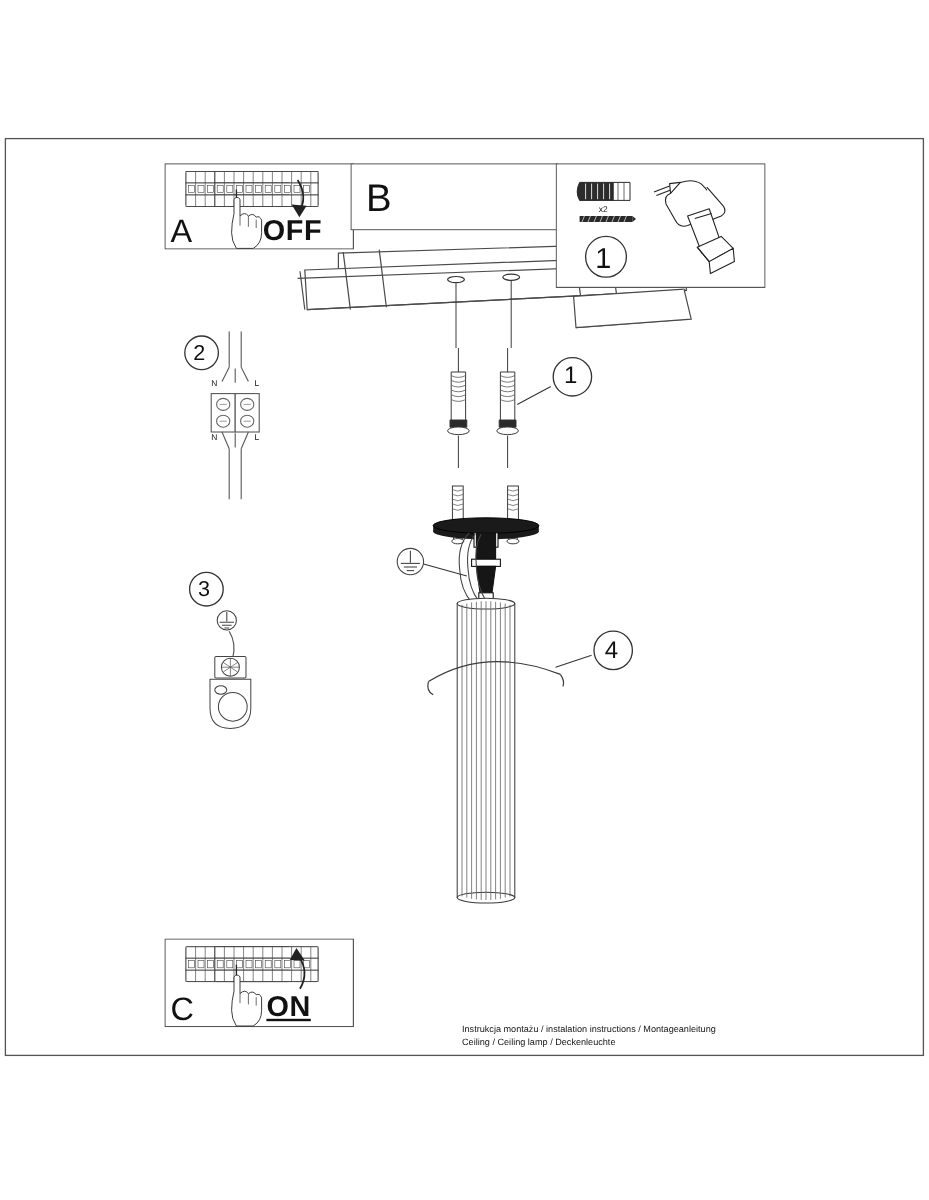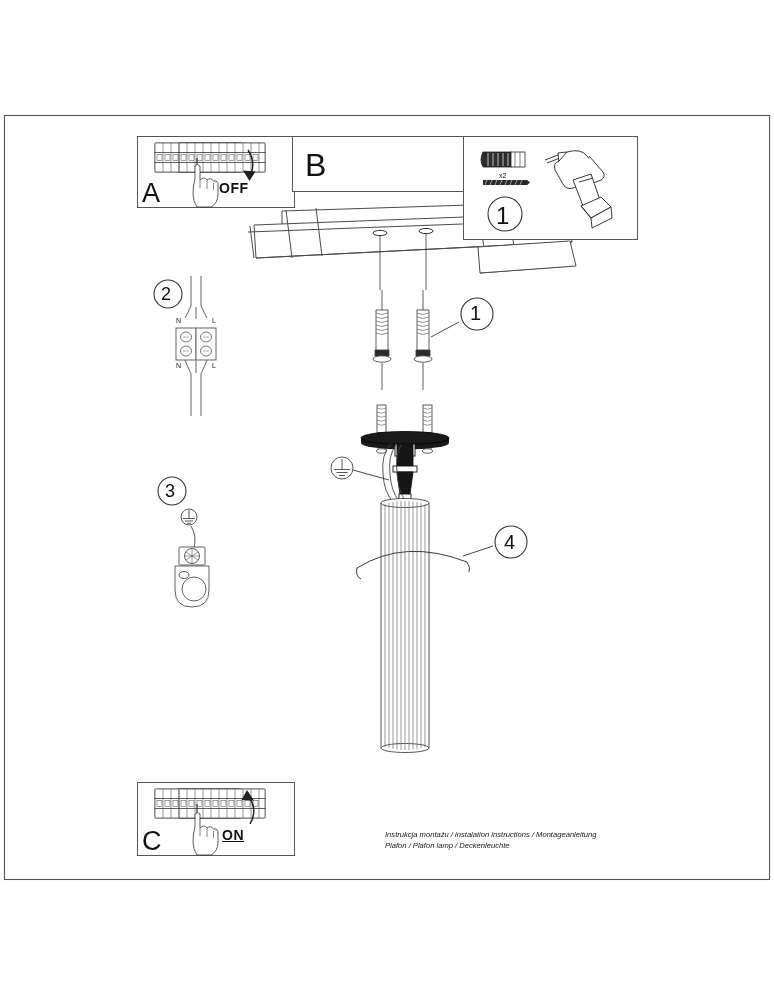--- a/index.html
+++ b/index.html
@@ -2,21 +2,21 @@
 <html><head>
 <meta charset="utf-8">
 <style>
   html,body{margin:0;padding:0;background:#ffffff;}
   body{width:774px;height:1000px;font-family:"Liberation Sans",sans-serif;color:#1a1a1a;}
   #stage{position:relative;width:774px;height:1000px;overflow:hidden;background:#fff;}
   .abs{position:absolute;}
   svg{display:block;}
   .lbl{position:absolute;font-family:"Liberation Sans",sans-serif;color:#111;white-space:pre;}
   .big-letter{font-size:27px;font-weight:400;line-height:1;}
-  .onoff{font-size:14px;font-weight:600;letter-spacing:.5px;line-height:1;}
+  .onoff{font-size:24px;font-weight:600;letter-spacing:.5px;line-height:1;}
   .tiny{font-size:6.5px;line-height:1.1;}
   .foot{font-size:7.6px;line-height:1.5;color:#151515;}
   .nl{font-size:7px;}
 </style>
 </head>
 <body>
 
 <div id="stage">
 
   <svg class="abs" style="left:0;top:0" width="774" height="1000">
@@ -420,18 +420,18 @@
 
       <g fill="none" stroke="#222" stroke-width="1.5">
         <path d="M113 42 q8 -14 -1 -27"></path>
       </g>
       <polygon points="110,8 117,18.5 104.5,18" fill="#222"></polygon>
     </svg>
     <span class="lbl big-letter" style="left:5px;top:46px;">C</span>
     <span class="lbl onoff" style="left:85px;top:46px;text-decoration:underline;">ON</span>
   </div>
 
-  <div class="abs" style="left:385px;top:829px;width:250px;font-style:italic;">
+  <div class="abs" style="left:385px;top:852px;width:250px;">
     <div class="foot">Instrukcja montażu / instalation instructions / Montageanleitung</div>
-    <div class="foot">Plafon / Plafon lamp / Deckenleuchte</div>
+    <div class="foot">Ceiling / Ceiling lamp / Deckenleuchte</div>
   </div>
 
 </div>
 
 </body></html>

